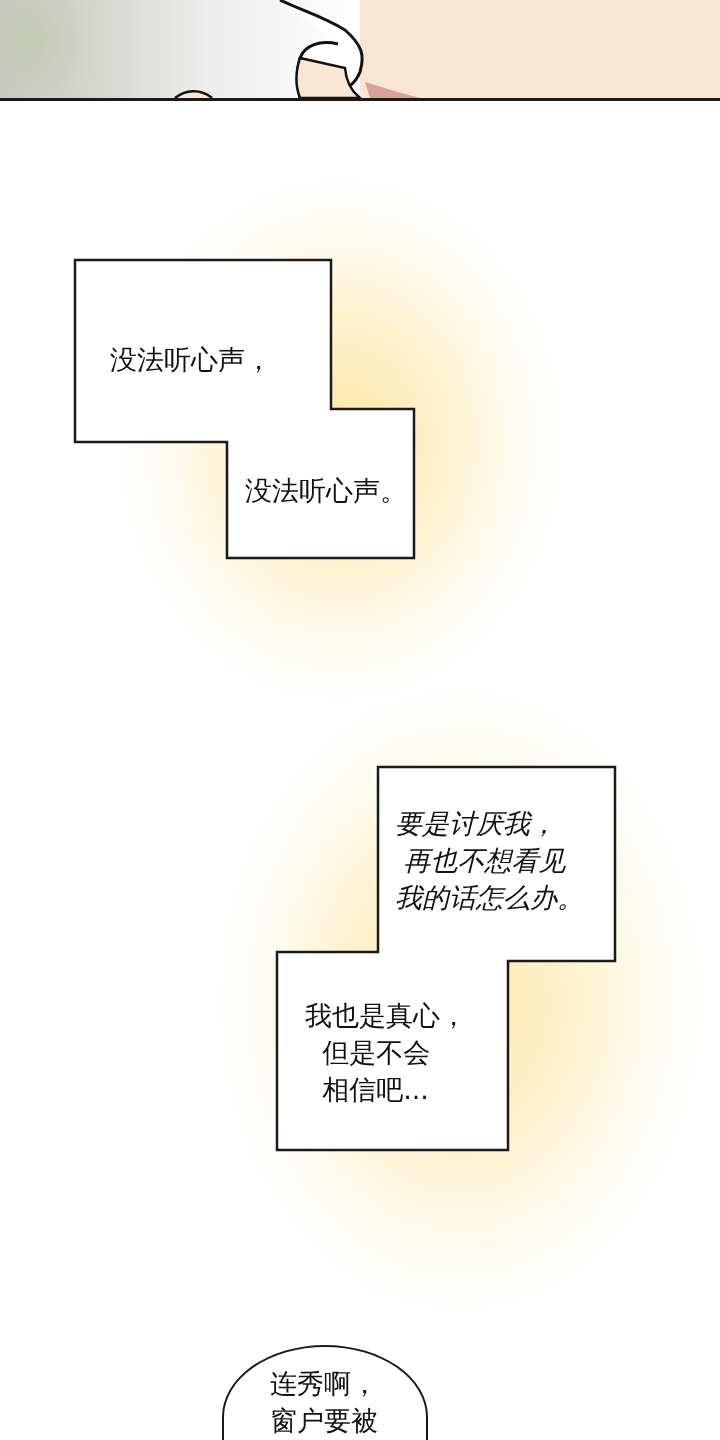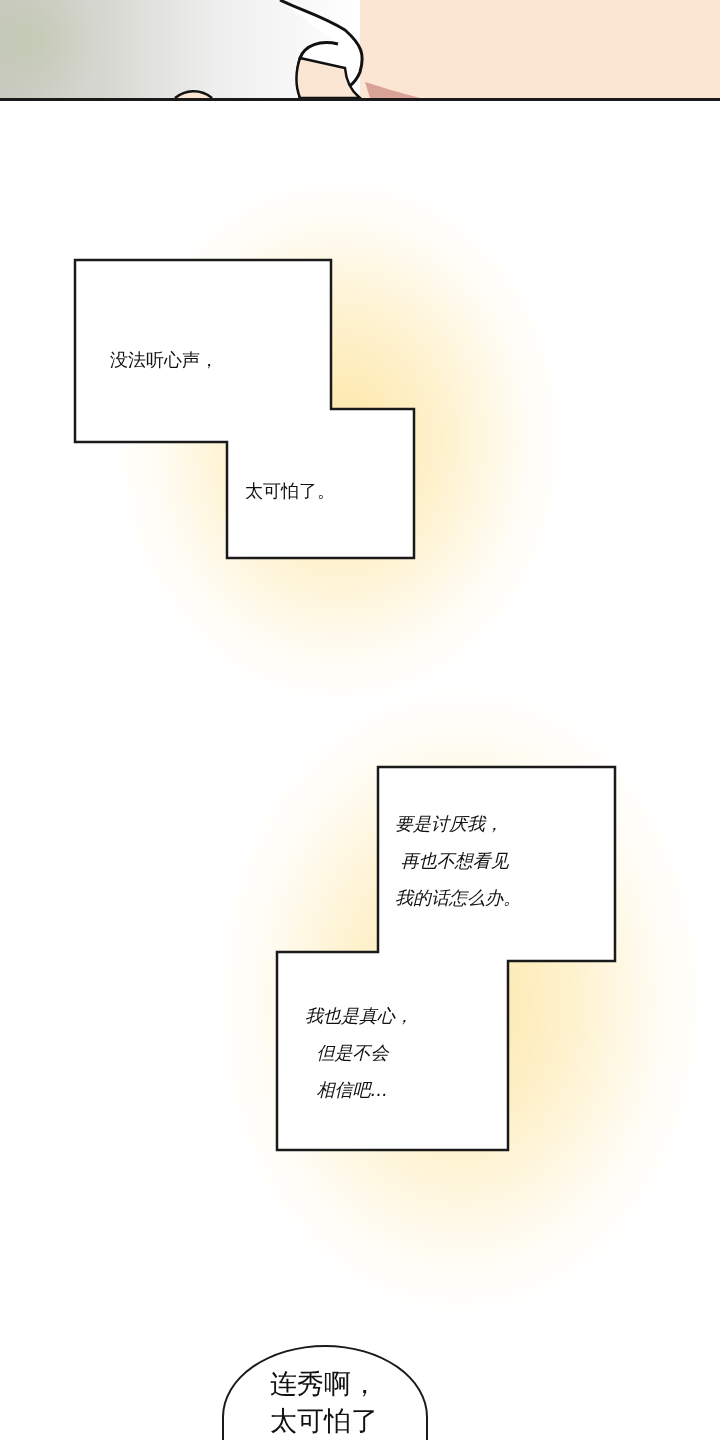--- a/index.html
+++ b/index.html
@@ -20,21 +20,21 @@
       radial-gradient(circle at 30px 40px, rgba(190,200,170,0.6), transparent 70px),
       linear-gradient(90deg, #c9c9c1 0%, #d8d8d2 30%, #eeeeee 60%, #ffffff 100%);
   }
   .panel-top svg { position: absolute; left: 0; top: 0; }
   .glow {
     position: absolute; border-radius: 50%;
     background: radial-gradient(ellipse at center, rgba(253,226,150,0.85) 0%, rgba(253,232,170,0.55) 35%, rgba(255,245,215,0.25) 60%, rgba(255,255,255,0) 75%);
   }
   .caption-shape { position: absolute; }
   .caption-text {
-    position: absolute; color: #111; font-size: 18px; line-height: 37px; white-space: pre;
+    position: absolute; color: #111; font-size: 27px; line-height: 37px; white-space: pre;
     font-weight: 500;
   }
   .bubble {
     position: absolute; left: 222px; top: 1345px; width: 206px; height: 160px;
     border: 2.5px solid #1a1a1a; border-radius: 50% 50% 40% 40% / 45% 45% 40% 40%;
     background: #fff; box-sizing: border-box;
   }
   .bubble-text {
     position: absolute; left: 270px; top: 1365px; color: #111;
     font-size: 27px; line-height: 37px; white-space: pre;
@@ -52,29 +52,29 @@
     <path d="M175 98 C185 90, 200 88, 212 98" fill="#fbe6d4" stroke="#111" stroke-width="2.5"></path>
   </svg>
 </div>
 
 <div class="glow" style="left:120px;top:180px;width:440px;height:520px;"></div>
 
 <svg class="caption-shape" style="left:0;top:0" width="720" height="1440">
   <path d="M75 260 L331 260 L331 409 L414 409 L414 558 L227 558 L227 442 L75 442 Z" fill="#fff" stroke="#1a1a1a" stroke-width="2.5"></path>
 </svg>
 <div class="caption-text" style="left:110px;top:341px;">没法听心声，</div>
-<div class="caption-text" style="left:245px;top:472px;">太可怕了。</div>
+<div class="caption-text" style="left:245px;top:472px;">没法听心声。</div>
 
 <div class="glow" style="left:220px;top:690px;width:480px;height:620px;"></div>
 
 <svg class="caption-shape" style="left:0;top:0" width="720" height="1440">
   <path d="M378 767 L615 767 L615 961 L508 961 L508 1150 L277 1150 L277 952 L378 952 Z" fill="#fff" stroke="#1a1a1a" stroke-width="2.5"></path>
 </svg>
 <div class="caption-text" style="left:395px;top:805px;font-style:italic;">要是讨厌我，
  再也不想看见
 我的话怎么办。</div>
-<div class="caption-text" style="left:305px;top:997px;font-style:italic;">我也是真心，
+<div class="caption-text" style="left:305px;top:997px;">我也是真心，
   但是不会
   相信吧...</div>
 
 <div class="bubble"></div>
 <div class="bubble-text">连秀啊，
-太可怕了</div>
+窗户要被</div>
 
 </body></html>

